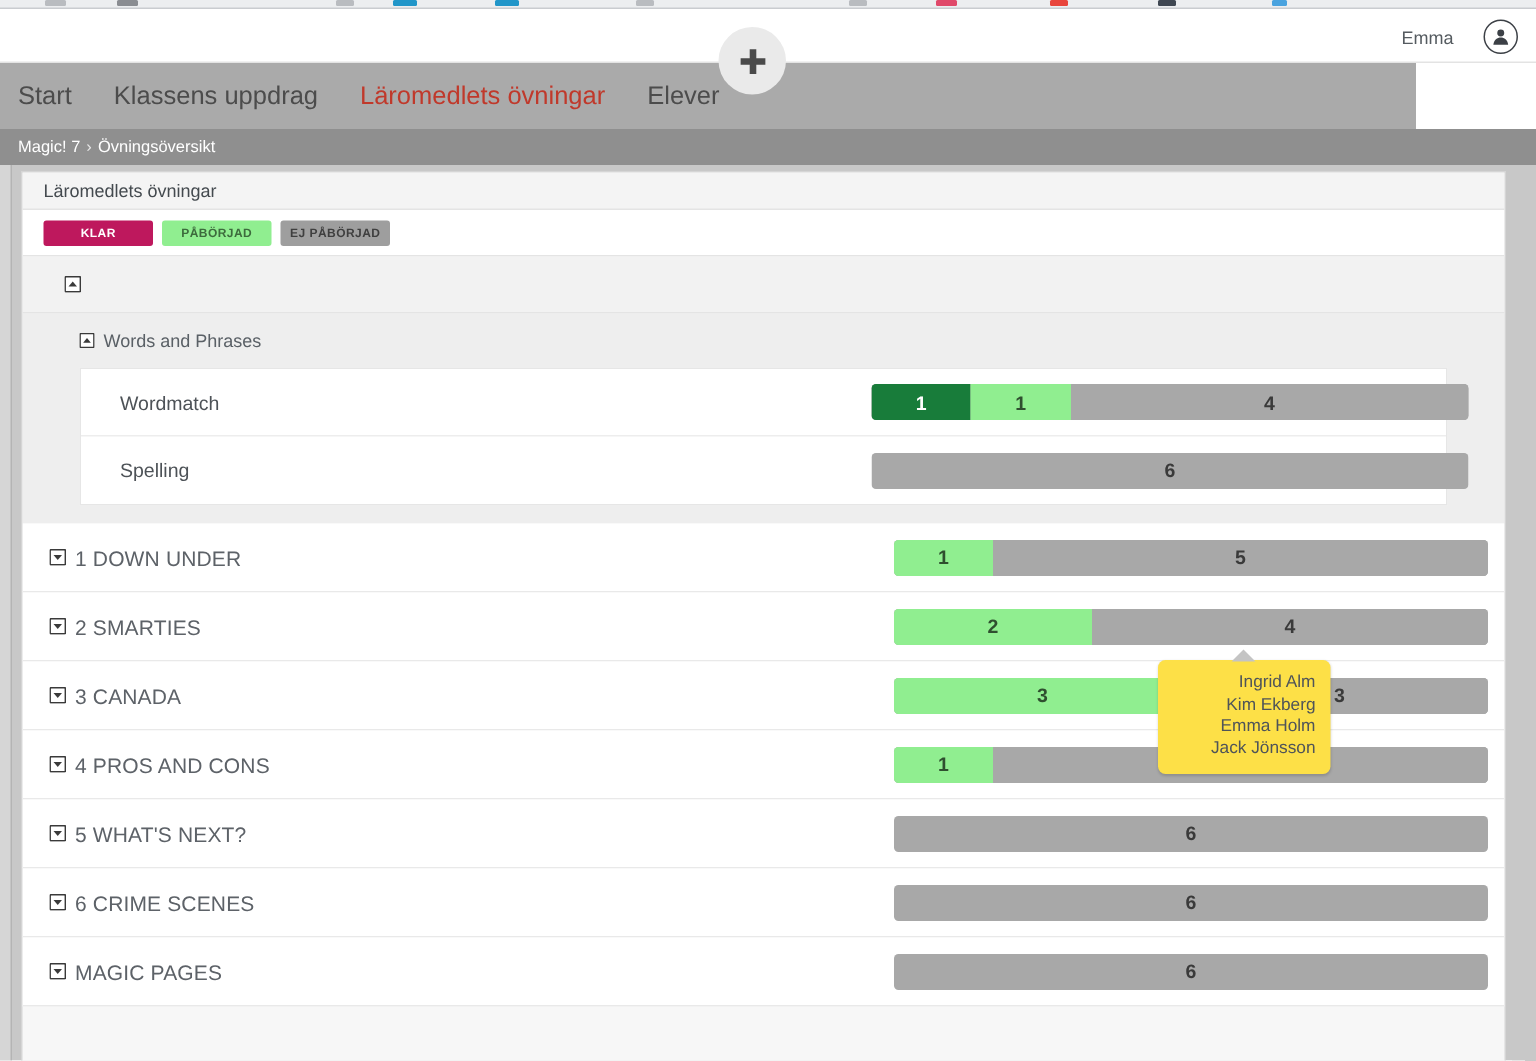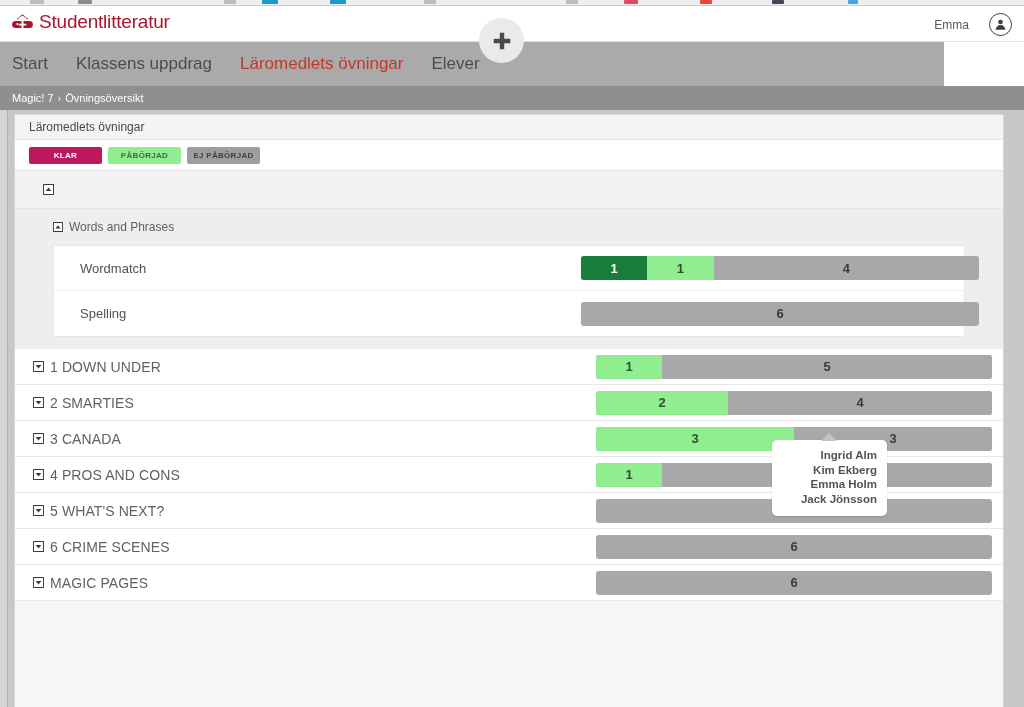--- a/index.html
+++ b/index.html
@@ -188,21 +188,21 @@
     height: 45px; display: flex; align-items: center;
     padding-left: 26px; padding-right: 10px;
     border-bottom: 1px solid #ededed;
     position: relative;
   }
   .ex-row:last-child { border-bottom: none; }
   .ex-name { font-size: 13px; color: #4d5257; flex: 0 0 auto; }
 
   
   .chap-row {
-    height: 36px; display: flex; align-items: center;
+    height: 46px; display: flex; align-items: center;
     padding-left: 18px; padding-right: 10px;
     background: #ffffff;
     border-bottom: 1px solid #e9e9e9;
     position: relative;
     cursor: pointer;
   }
   .chap-label {
     font-size: 14px; color: #5d6268; letter-spacing: 0.1px;
     white-space: nowrap;
   }
@@ -225,26 +225,25 @@
   }
   .seg.done { background: #187c3a; color: #ffffff; }
   .seg.started { background: #90ee90; color: #2f4f2f; }
   .seg.notstarted { background: #a8a8a8; color: #3a3a3a; }
 
   
   .tooltip {
     position: absolute;
     left: 772px; top: 330px;
     width: 115px;
-    background: #ffffff;
+    background: #fde047;
     border-radius: 5px;
     padding: 8px 10px 9px 10px;
     z-index: 40;
     box-shadow: 0 1px 2px rgba(0,0,0,0.16);
-    font-weight: bold;
   }
   .tooltip .tip-arrow {
     position: absolute; top: -7px; left: 49px;
     width: 0; height: 0;
     border-left: 8px solid transparent;
     border-right: 8px solid transparent;
     border-bottom: 8px solid #c4c4c4;
   }
   .tooltip .tname {
     font-size: 11.5px; color: #4f5459;
@@ -265,32 +264,20 @@
     <div class="bm" style="left:330px;width:16px;background:#2196c9"></div>
     <div class="bm" style="left:424px;width:12px;background:#b9bcc0"></div>
     <div class="bm" style="left:566px;width:12px;background:#b9bcc0"></div>
     <div class="bm" style="left:624px;width:14px;background:#e0496a"></div>
     <div class="bm" style="left:700px;width:12px;background:#e8453c"></div>
     <div class="bm" style="left:772px;width:12px;background:#3f4752"></div>
     <div class="bm" style="left:848px;width:10px;background:#4aa3df"></div>
   </div>
 
   <div class="topbar">
-    <div class="logo-wrap">
-      <span class="logo-mark">
-        <svg viewBox="0 0 24 24" width="21" height="21">
-          <path d="M12 2.5 L19 8.2 L16.6 8.2 L16.6 6.8 L12 4.0 L7.4 6.8 L7.4 8.2 L5 8.2 Z" fill="#a8152c"></path>
-          <path d="M4.2 10.2 h6.6 v3.1 h-3.2 v2.0 h3.2 v3.1 h-6.6 a3.1 3.1 0 0 1 0 -8.2 z
-                   M6.0 12.6 a1.1 1.1 0 1 0 0 2.2 a1.1 1.1 0 0 0 0 -2.2 z" fill="#a8152c"></path>
-          <path d="M13.2 10.2 h6.6 a3.1 3.1 0 0 1 0 8.2 h-6.6 v-3.1 h3.2 v-2.0 h-3.2 z
-                   M18.0 12.6 a1.1 1.1 0 1 1 0 2.2 a1.1 1.1 0 0 1 0 -2.2 z" fill="#a8152c"></path>
-        </svg>
-      </span>
-      <span class="logo-text">Studentlitteratur</span>
-    </div>
 
     <div class="user-wrap">
       <span class="user-name">Emma</span>
       <span class="avatar-circle">
         <svg viewBox="0 0 20 20" width="15" height="15">
           <circle cx="10" cy="6.6" r="3.1" fill="#3c4046"></circle>
           <path d="M3.4 17 c0.6 -4.3 3.4 -6.3 6.6 -6.3 s6.0 2.0 6.6 6.3 z" fill="#3c4046"></path>
         </svg>
       </span>
     </div>

